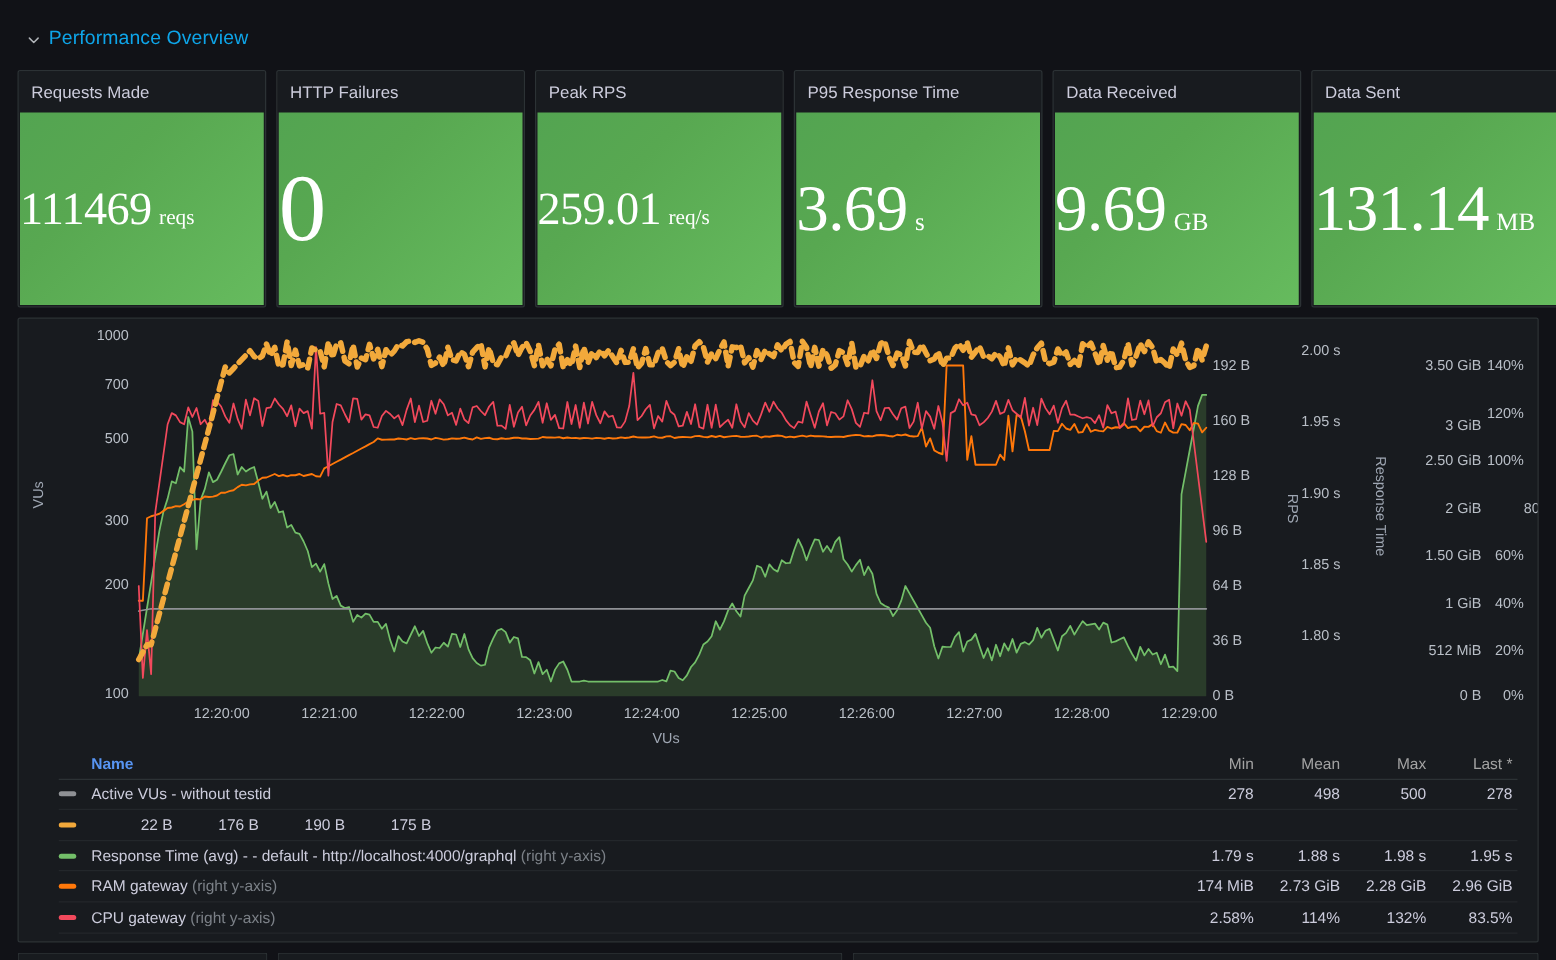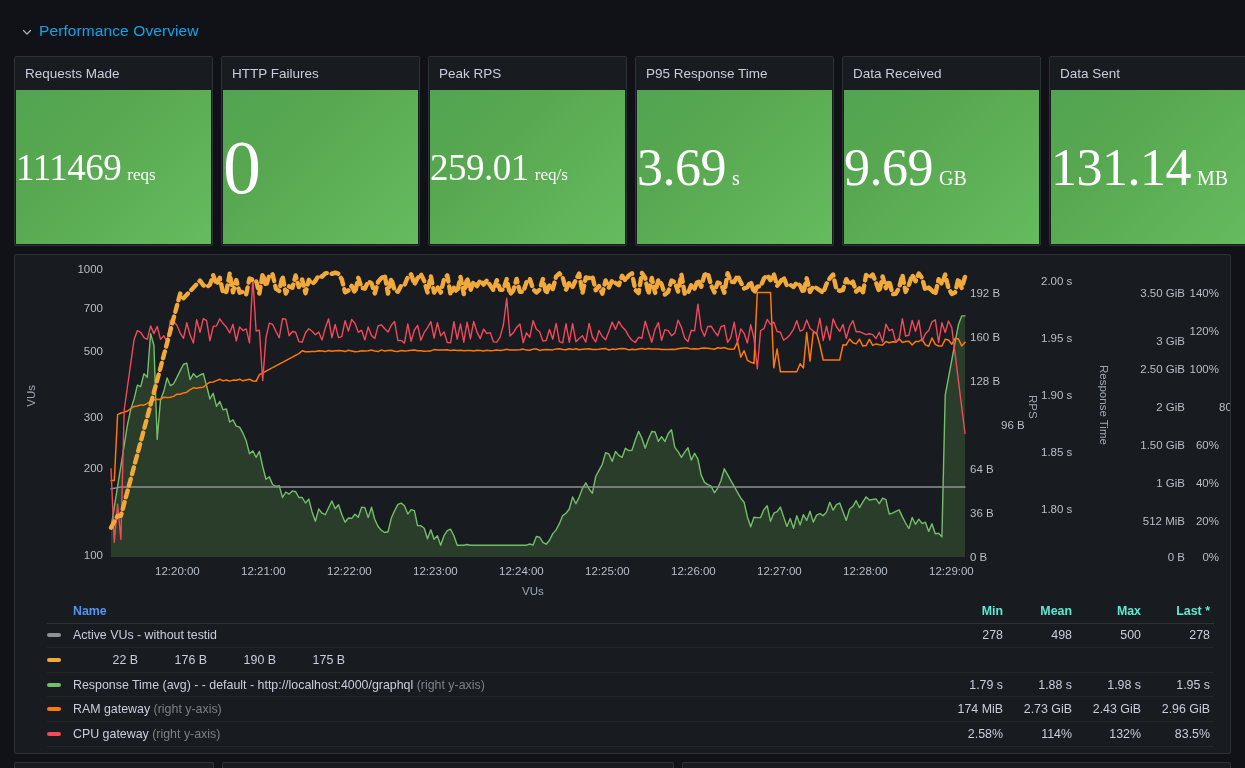--- a/index.html
+++ b/index.html
@@ -104,21 +104,21 @@
   .swatch {
     width: 14px; height: 4px; border-radius: 2px; display: inline-block;
   }
   .lg-name { flex: 1 1 auto; color: #ccccdc; white-space: nowrap; overflow: hidden; }
   .lg-name .sub { color: #7b8087; }
   .lg-head-name { flex: 1 1 auto; color: #5794f2; font-weight: 600; }
   .lg-num {
     width: 69px; flex: 0 0 69px; text-align: right;
     color: #ccccdc; padding-right: 4px;
   }
-  .lg-num.head { color: #5eead4; font-weight: 700; }
+  .lg-num.head { color: #a3a3a3; font-weight: 400; }
 
   
   .ghost {
     position: absolute; bottom: 0; height: 6px;
     background: #181b1f;
     border: 1px solid #2c3235;
     border-bottom: none;
     border-radius: 2px 2px 0 0;
   }
 </style>
@@ -216,21 +216,21 @@
       <div class="axis-tick r" style="left:36px; top:47px; width:52px;">700</div>
       <div class="axis-tick r" style="left:36px; top:90px; width:52px;">500</div>
       <div class="axis-tick r" style="left:36px; top:156px; width:52px;">300</div>
       <div class="axis-tick r" style="left:36px; top:207px; width:52px;">200</div>
       <div class="axis-tick r" style="left:36px; top:294px; width:52px;">100</div>
       <div class="axis-label vert flip" style="left:10px; top:130px;">VUs</div>
 
       <div class="axis-tick" style="left:955px; top:32px;">192 B</div>
       <div class="axis-tick" style="left:955px; top:76px;">160 B</div>
       <div class="axis-tick" style="left:955px; top:120px;">128 B</div>
-      <div class="axis-tick" style="left:986px; top:164px;">96 B</div>
+      <div class="axis-tick" style="left:955px; top:164px;">96 B</div>
       <div class="axis-tick" style="left:955px; top:208px;">64 B</div>
       <div class="axis-tick" style="left:955px; top:252px;">36 B</div>
       <div class="axis-tick" style="left:955px; top:296px;">0 B</div>
       <div class="axis-label vert" style="left:1012px; top:140px;">RPS</div>
 
       <div class="axis-tick" style="left:1026px; top:20px;">2.00 s</div>
       <div class="axis-tick" style="left:1026px; top:77px;">1.95 s</div>
       <div class="axis-tick" style="left:1026px; top:134px;">1.90 s</div>
       <div class="axis-tick" style="left:1026px; top:191px;">1.85 s</div>
       <div class="axis-tick" style="left:1026px; top:248px;">1.80 s</div>
@@ -320,21 +320,21 @@
       <div class="lg-row">
         <div class="lg-swatch-cell">
           <span class="swatch" id="sw3" style="background: rgb(255, 120, 10);"></span>
         </div>
         <div class="lg-name">
           <span>RAM gateway</span>
           <span class="sub">(right y-axis)</span>
         </div>
         <div class="lg-num">174 MiB</div>
         <div class="lg-num">2.73 GiB</div>
-        <div class="lg-num">2.43 GiB</div>
+        <div class="lg-num">2.28 GiB</div>
         <div class="lg-num">2.96 GiB</div>
       </div>
 
       <div class="lg-row">
         <div class="lg-swatch-cell">
           <span class="swatch" id="sw4" style="background: rgb(242, 73, 92);"></span>
         </div>
         <div class="lg-name">
           <span>CPU gateway</span>
           <span class="sub">(right y-axis)</span>

